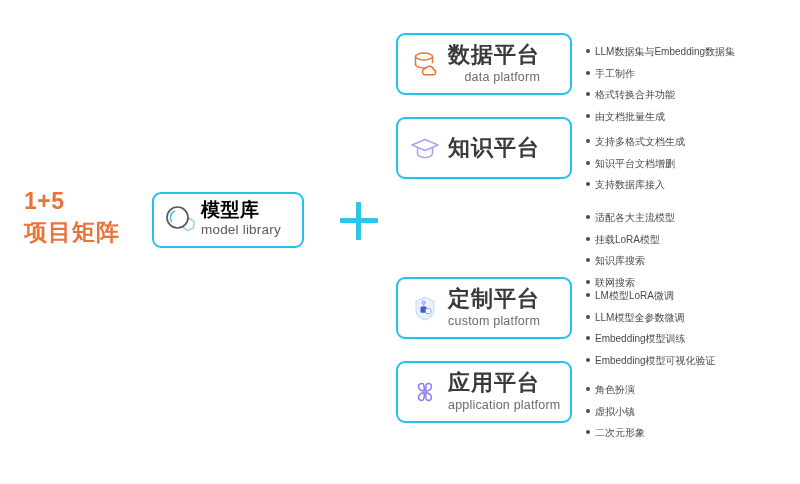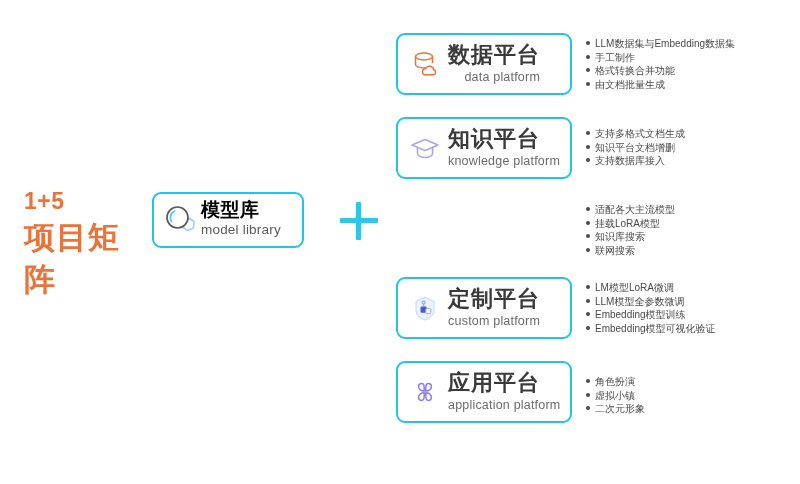--- a/index.html
+++ b/index.html
@@ -23,21 +23,21 @@
     width: 122px;
     color: #E8743B;
     font-weight: bold;
     line-height: 1.35;
   }
   #left-title .line1 {
     font-size: 23px;
     letter-spacing: 0.5px;
   }
   #left-title .line2 {
-    font-size: 31px;
+    font-size: 23px;
     letter-spacing: 1px;
   }
 
   
   #model-library-box {
     position: absolute;
     left: 152px;
     top: 192px;
     width: 152px;
     height: 56px;
@@ -157,20 +157,21 @@
     padding: 0;
     list-style: none;
   }
   .bullet-item {
     font-size: 10px;
     color: #4A4A4A;
     line-height: 13.6px;
     white-space: nowrap;
     display: flex;
     align-items: baseline;
+    margin-top: 8px;
   }
   .bullet-item .dot {
     width: 4px;
     height: 4px;
     border-radius: 50%;
     background: #4A4A4A;
     flex: 0 0 4px;
     margin-right: 5px;
     position: relative;
     top: -2px;
@@ -241,21 +242,20 @@
 <div class="platform-row" style="top:117px;">
   <div class="platform-box">
     <span class="pf-icon">
       <svg viewBox="0 0 34 34" width="34" height="34">
         <path d="M17 8.5 L30 14 L17 19.5 L4 14 Z" fill="none" stroke="#A9A6F0" stroke-width="1.6" stroke-linejoin="round"></path>
         <path d="M9.5 16.6 V22.5 C9.5 24.8 13 26.5 17 26.5 C21 26.5 24.5 24.8 24.5 22.5 V16.6" fill="none" stroke="#A9A6F0" stroke-width="1.6" stroke-linejoin="round"></path>
       </svg>
     </span>
     <span class="pf-text">
       <span class="pf-cn">知识平台</span>
-      <span class="pf-en">knowledge platform</span>
     </span>
   </div>
   <ul class="bullet-list" style="top:10px;">
     <li class="bullet-item">
         <span class="dot"></span>
         <span>支持多格式文档生成</span>
       </li>
     <li class="bullet-item">
         <span class="dot"></span>
         <span>知识平台文档增删</span>

